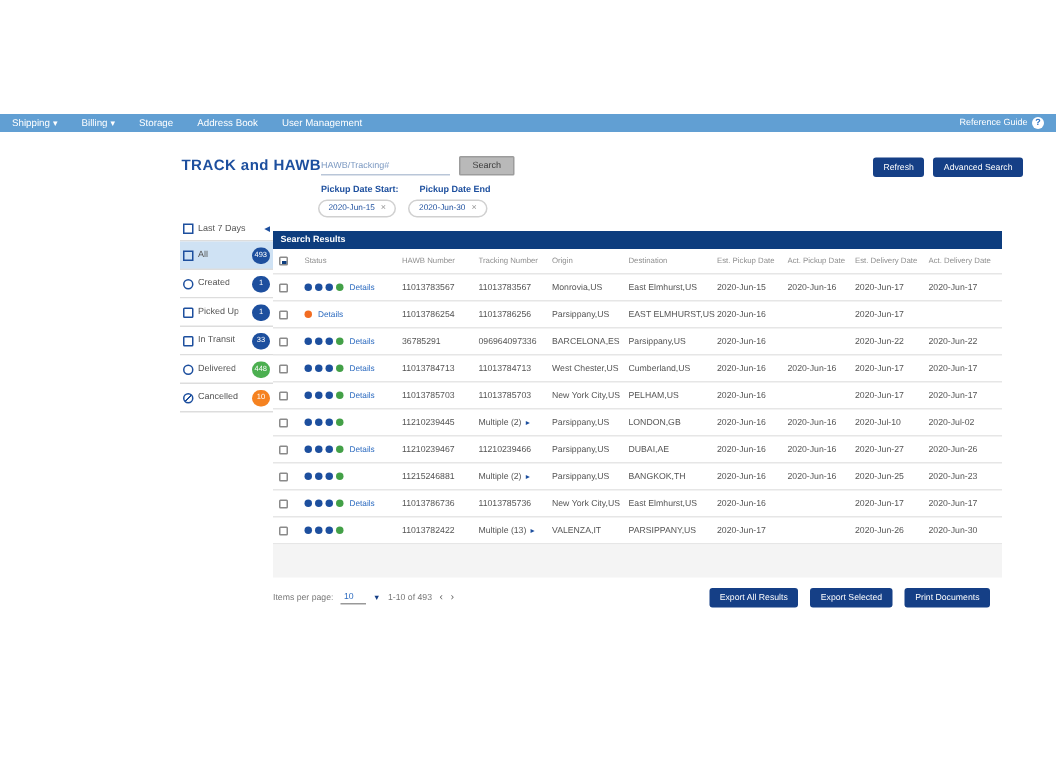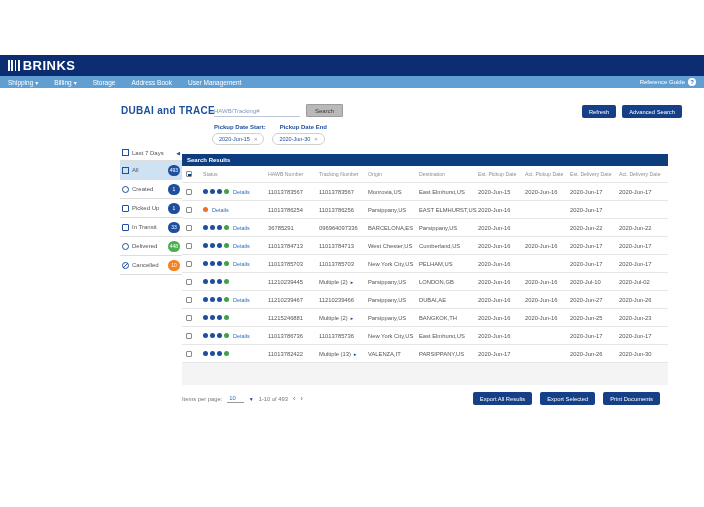--- a/index.html
+++ b/index.html
@@ -75,31 +75,20 @@
   .pchev { color:#666; font-size:7px; cursor:pointer; line-height:1; }
   .prev::after { content:"‹"; }
   .next::after { content:"›"; }
   .fbtns { display:flex; gap:8px; margin-right:8px; }
 </style>
 </head>
 <body>
 
 <div class="canvas">
 
-  <div class="topbar">
-    <div class="logo">
-      <span class="logo-bars">
-          <i></i>
-          <i></i>
-          <i></i>
-          <i></i>
-        </span>
-      <span class="logo-text">BRINKS</span>
-    </div>
-  </div>
 
   <div class="navbar">
     <div class="nav-items">
 
         <span class="nav-item">
           <span>Shipping</span>
           <span class="caret"></span>
         </span>
 
         <span class="nav-item">
@@ -121,21 +110,21 @@
           <span>User Management</span>
 
         </span>
       </div>
     <div class="nav-right">
       <span>Reference Guide</span>
       <span class="help"></span>
     </div>
   </div>
 
-  <div class="page-title">DUBAI and TRACE</div>
+  <div class="page-title">TRACK and HAWB</div>
   <div class="search-area">
     <input class="track-input" type="text" placeholder="HAWB/Tracking#" style="">
     <button class="btn-gray">Search</button>
   </div>
   <div class="top-right">
     <button class="btn-navy">Refresh</button>
     <button class="btn-navy">Advanced Search</button>
   </div>
   <div class="date-labels">
     <span>Pickup Date Start:</span>

